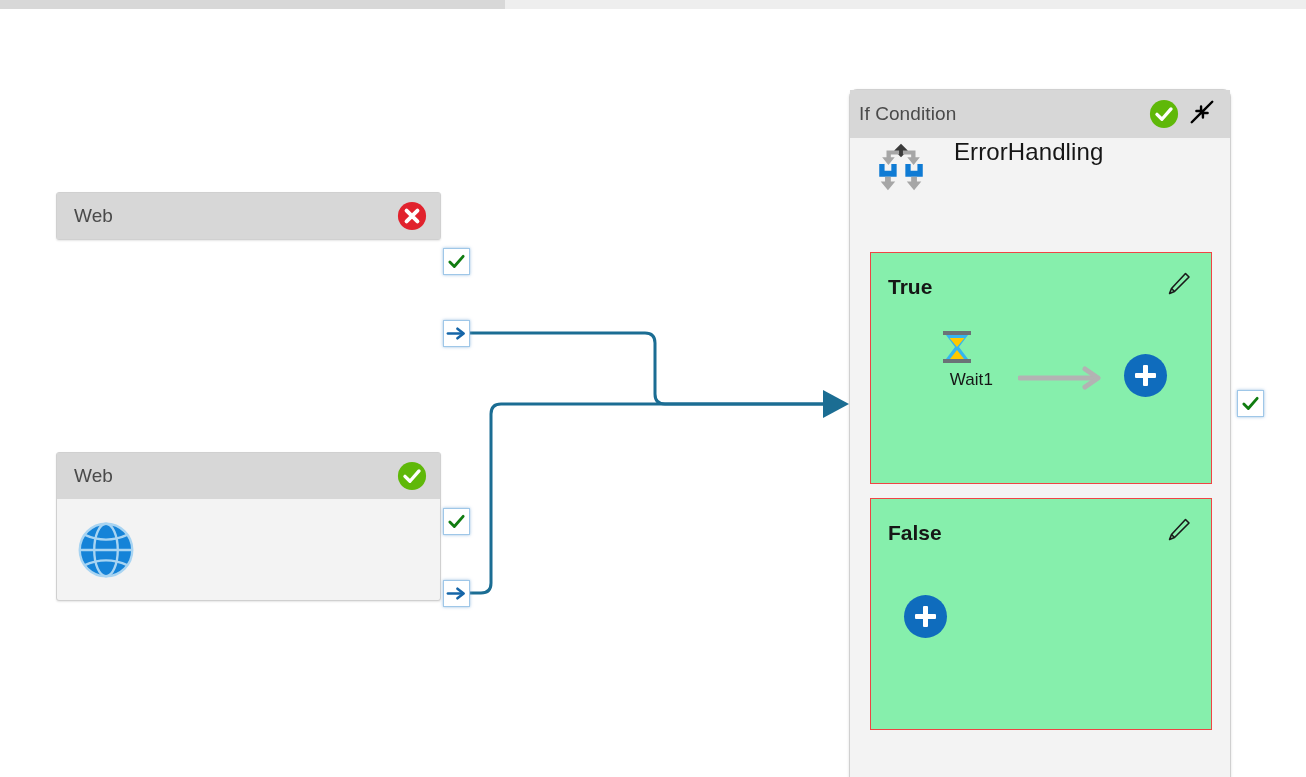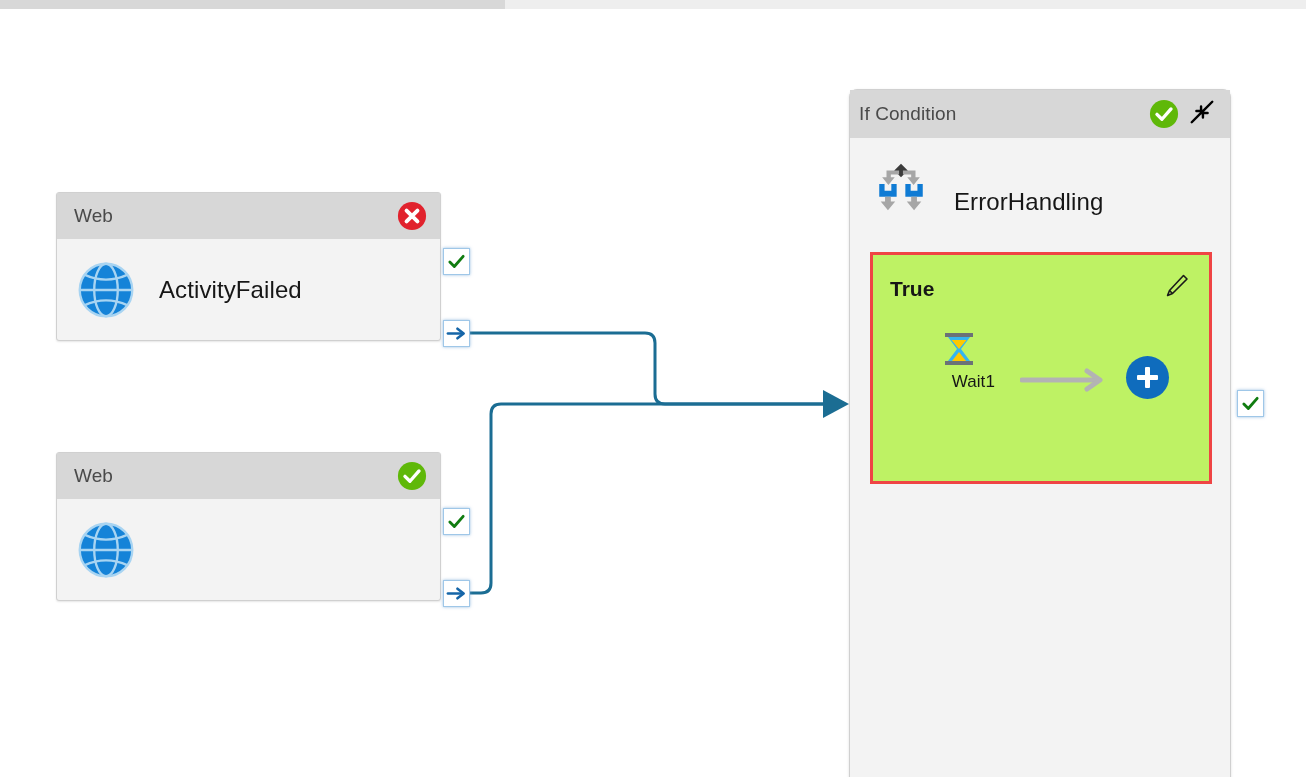--- a/index.html
+++ b/index.html
@@ -132,40 +132,40 @@
     flex: 1 1 auto;
     letter-spacing: 0.1px;
   }
   #if-condition .ifc-header-actions {
     display: flex;
     align-items: center;
     gap: 9px;
   }
   #if-condition .ifc-name-row {
     display: flex;
-    align-items: flex-end;
+    align-items: flex-start;
     height: 78px;
     padding-left: 20px;
     box-sizing: border-box;
   }
   #if-condition .ifc-name {
     font-size: 24px;
     color: #161616;
     margin-left: 22px;
     letter-spacing: 0.1px;
   }
   .ifcond-icon { width: 62px; height: 58px; display:block; flex:0 0 auto; }
 
   
   .branch-box {
     position: absolute;
     left: 20px;
     width: 342px;
-    background: #bef264;
-    border: 3px solid #ef4444;
+    background: #86efac;
+    border: 1px solid #ef4444;
     box-sizing: border-box;
   }
   #branch-true  { top: 162px; height: 232px; }
   #branch-false { top: 408px; height: 232px; }
 
   .branch-head {
     position: relative;
     height: 62px;
   }
   .branch-label {
@@ -252,35 +252,20 @@
 
   <div class="activity-card" style="left:56px; top:183px;">
     <div class="card-header">
       <span class="card-type">Web</span>
       <span>
         <svg class="status-badge" viewBox="0 0 32 32" xmlns="http://www.w3.org/2000/svg">
           <circle cx="16" cy="16" r="15" fill="#e1222d"></circle>
           <path d="M10.2 10.2 L21.8 21.8 M21.8 10.2 L10.2 21.8" stroke="#ffffff" stroke-width="4.2" stroke-linecap="round"></path>
         </svg>
       </span>
-    </div>
-    <div class="card-body">
-      <span>
-        <svg class="globe-icon" viewBox="0 0 64 64" xmlns="http://www.w3.org/2000/svg">
-          <circle cx="32" cy="32" r="29" fill="#1583d8"></circle>
-          <g fill="none" stroke="#a8d4f2" stroke-width="2.6">
-            <ellipse cx="32" cy="32" rx="29" ry="29"></ellipse>
-            <ellipse cx="32" cy="32" rx="13" ry="29"></ellipse>
-            <line x1="3" y1="32" x2="61" y2="32"></line>
-            <path d="M8 15 Q32 26 56 15"></path>
-            <path d="M8 49 Q32 38 56 49"></path>
-          </g>
-        </svg>
-      </span>
-      <span class="card-name">ActivityFailed</span>
     </div>
   </div>
 
   <div class="handle" style="left:443px; top:239px;">
     <span>
       <svg width="19" height="19" viewBox="0 0 20 20" xmlns="http://www.w3.org/2000/svg">
         <path d="M3 10.5 L7.7 15.2 L17 4.6" fill="none" stroke="#107c10" stroke-width="3" stroke-linecap="round" stroke-linejoin="round"></path>
       </svg>
     </span>
   </div>
@@ -416,20 +401,38 @@
             <path d="M67 4 L80 13 L67 22" fill="none" stroke="#b3b3b3" stroke-width="5" stroke-linecap="round" stroke-linejoin="round"></path>
           </svg>
         </span>
 
         <div class="plus-button" id="true-plus">
           <span class="plus-glyph"></span>
         </div>
       </div>
     </div>
 
+    <div class="branch-box" id="branch-false">
+      <div class="branch-head">
+        <span class="branch-label">False</span>
+        <span class="pencil-btn">
+          <span>
+            <svg width="26" height="26" viewBox="0 0 26 26" xmlns="http://www.w3.org/2000/svg">
+              <path d="M19.5 2.5 L23 6 L8.5 20.5 L3.6 22.4 L5.5 17.5 Z" fill="none" stroke="#1a1a1a" stroke-width="1.6" stroke-linejoin="round"></path>
+              <path d="M5.5 17.5 L8.5 20.5" stroke="#1a1a1a" stroke-width="1.6"></path>
+            </svg>
+          </span>
+        </span>
+      </div>
+      <div class="branch-content">
+        <div class="plus-button" id="false-plus">
+          <span class="plus-glyph"></span>
+        </div>
+      </div>
+    </div>
   </div>
 
   <div class="handle" style="left:1237px; top:381px;">
     <span>
       <svg width="19" height="19" viewBox="0 0 20 20" xmlns="http://www.w3.org/2000/svg">
         <path d="M3 10.5 L7.7 15.2 L17 4.6" fill="none" stroke="#107c10" stroke-width="3" stroke-linecap="round" stroke-linejoin="round"></path>
       </svg>
     </span>
   </div>
 

